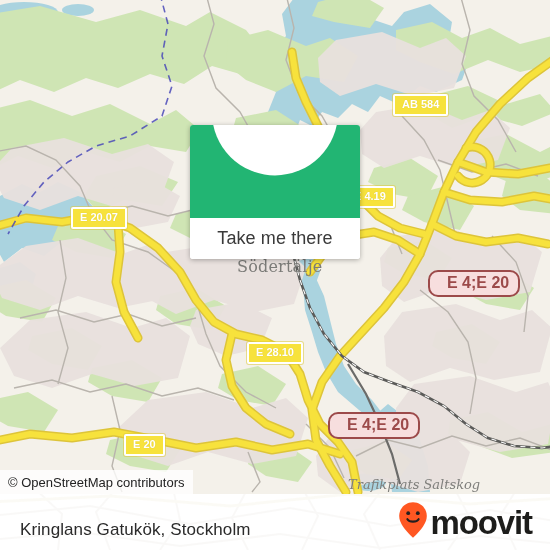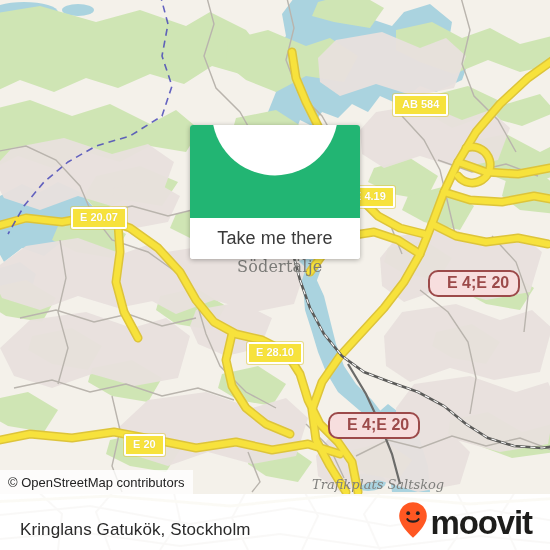--- a/index.html
+++ b/index.html
@@ -78,20 +78,21 @@
     font-family: "DejaVu Serif", serif;
     font-size: 16px;
     color: #7b7b78;
     letter-spacing: .2px;
   }
   .label-poi {
     font-family: "DejaVu Serif", serif;
     font-style: italic;
     font-size: 13px;
     color: #7f7f7c;
+    margin-left: 36px;
   }
 
   
   #osm-attr {
     position: absolute;
     left: 0;
     bottom: 0;
     height: 24px;
     display: flex;
     align-items: center;

